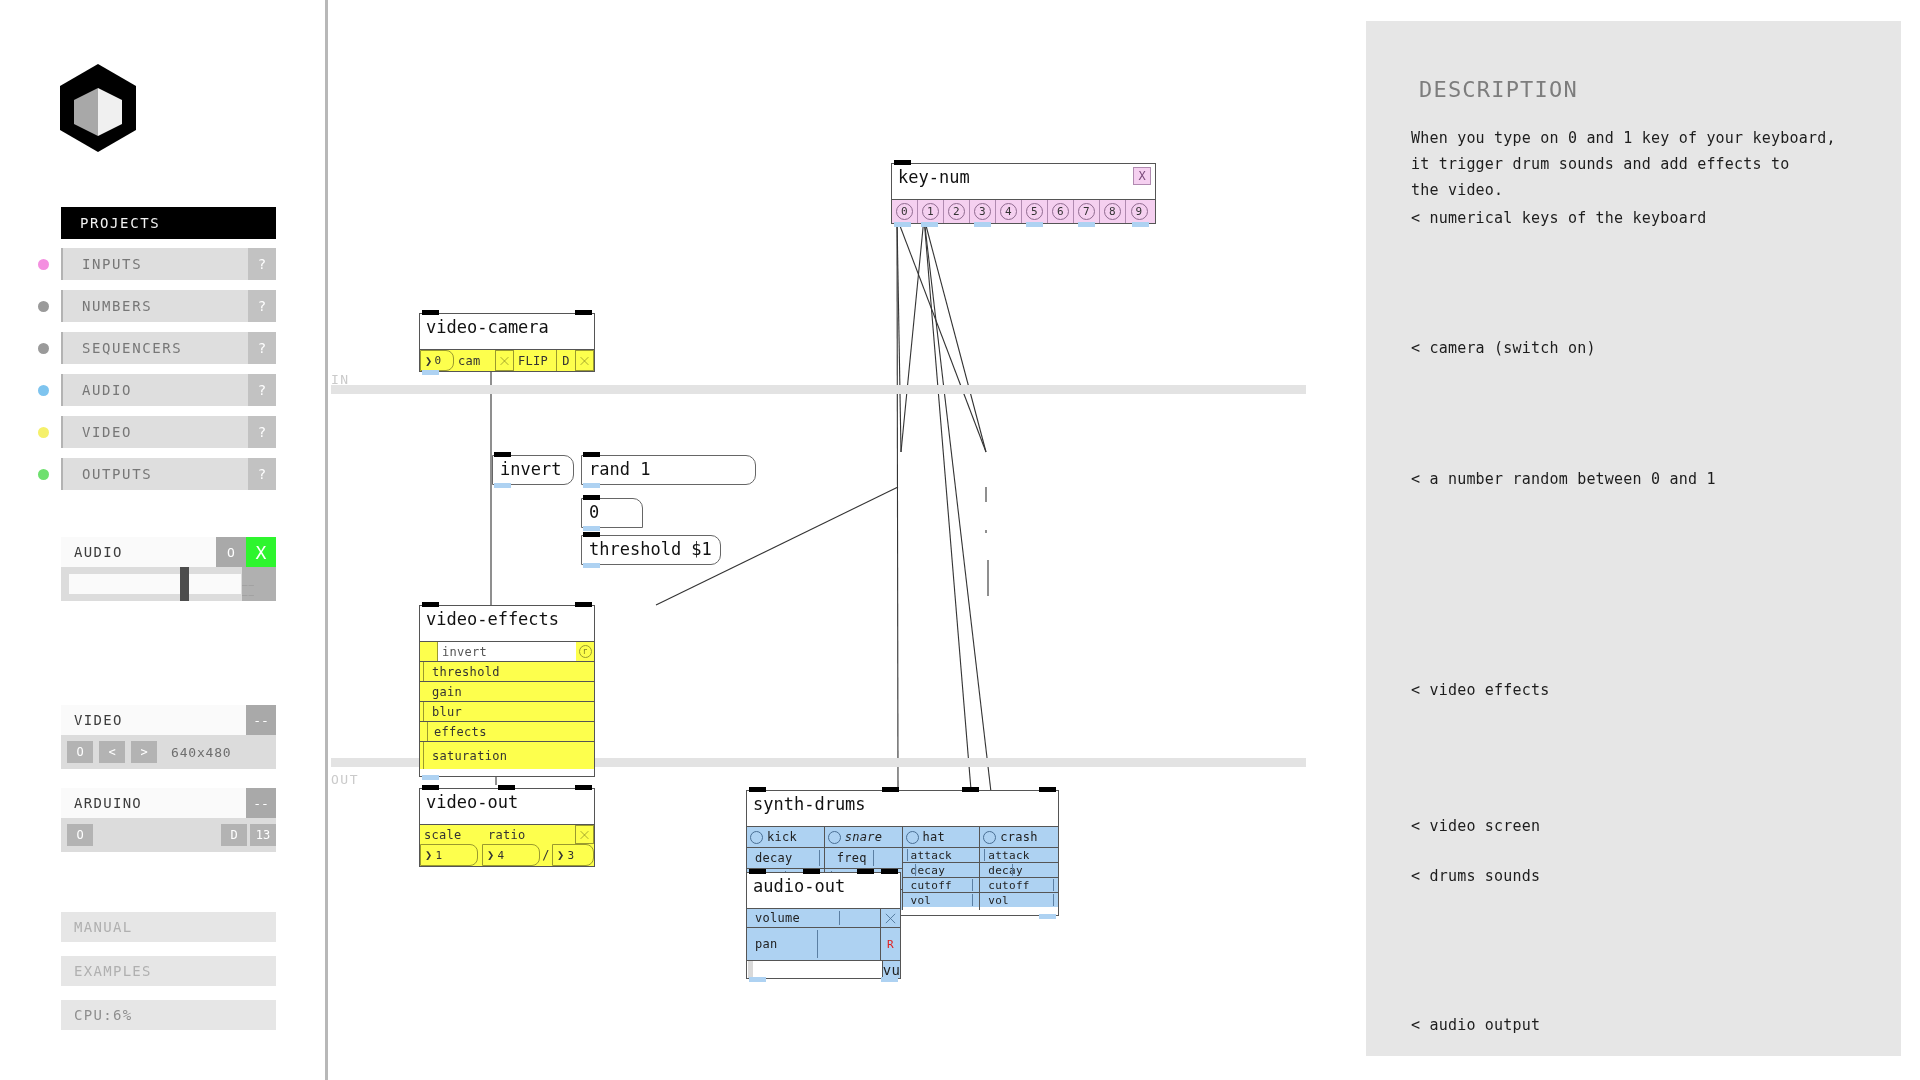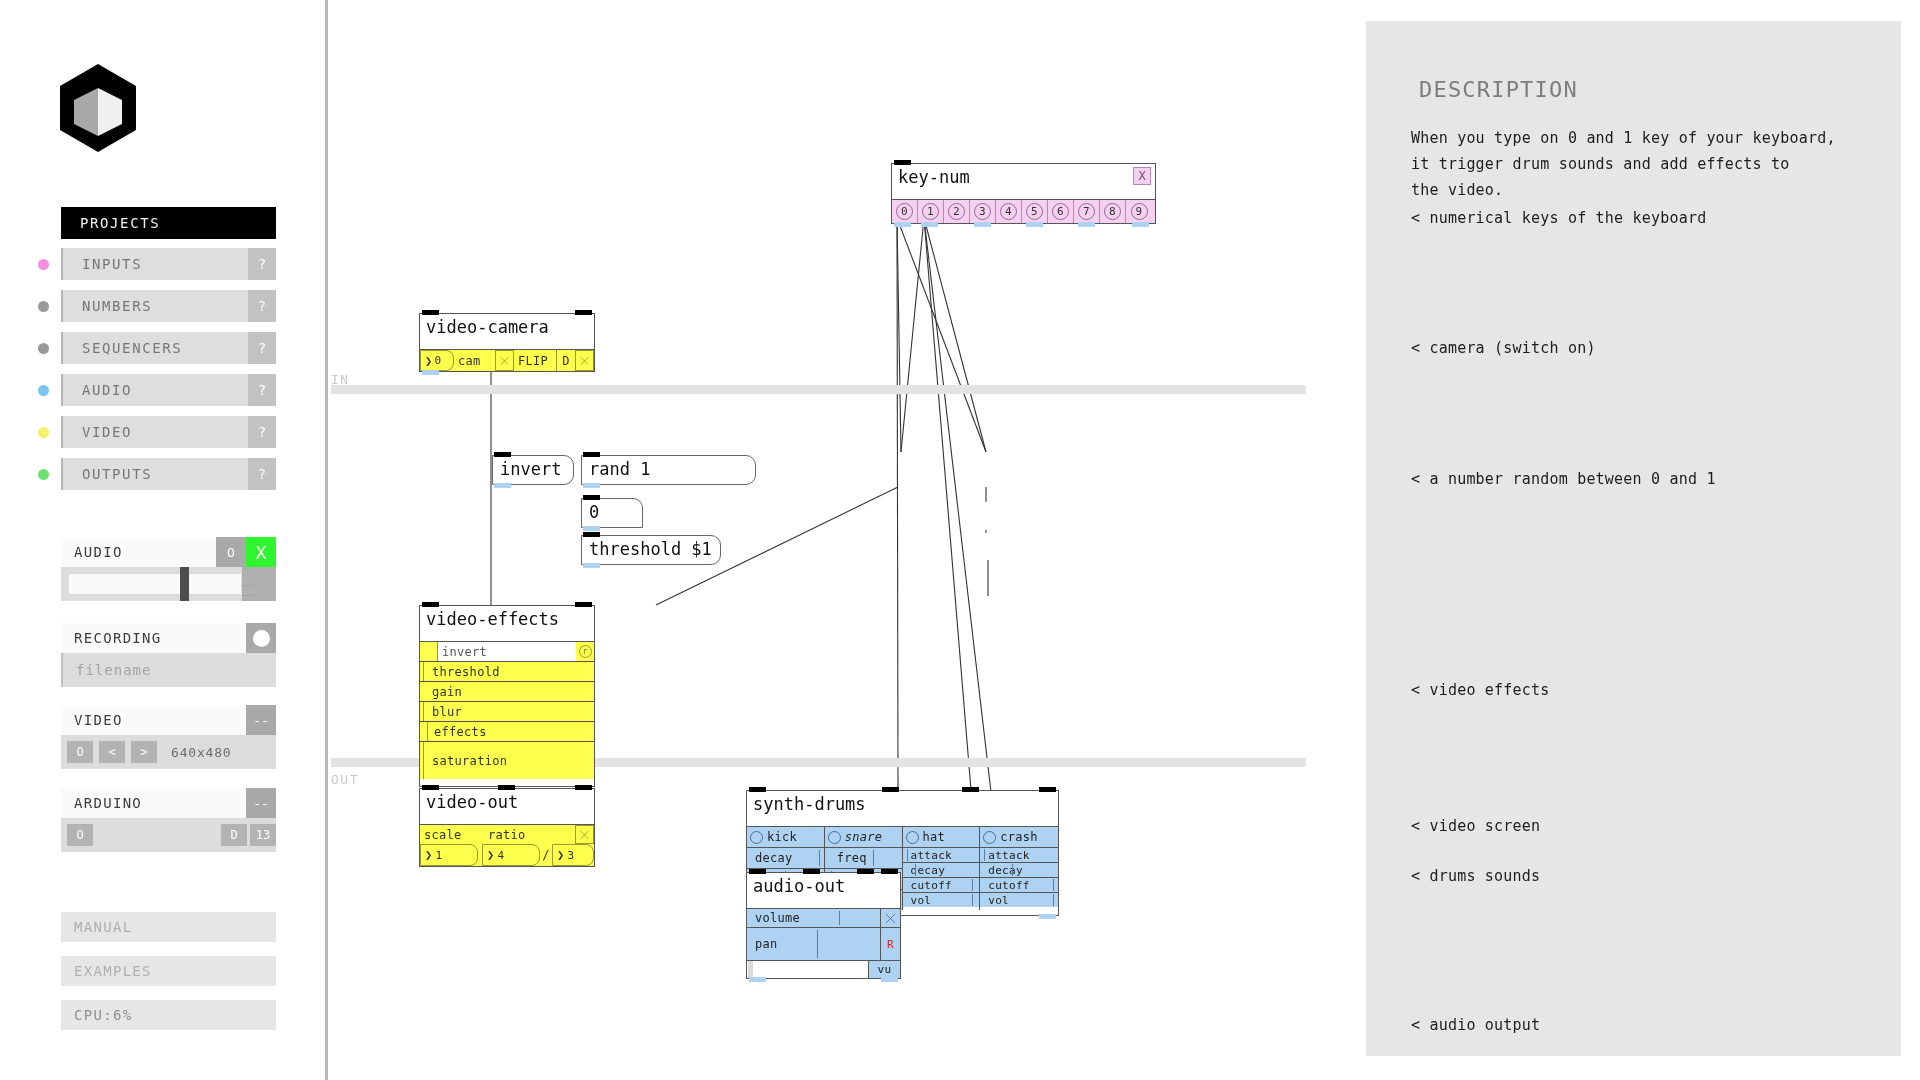--- a/index.html
+++ b/index.html
@@ -190,31 +190,20 @@
       </div>
       <div class="panel-body">
         <span class="slider-track"></span>
         <span class="slider-knob"></span>
         <span class="slider-right">
           <span class="slider-dots">__ __</span>
         </span>
       </div>
     </div>
 
-    <div class="panel" style="top:623px">
-      <div class="panel-head">
-        <span class="panel-title">RECORDING</span>
-        <span class="rec-circle">
-            <i></i>
-          </span>
-      </div>
-      <div class="panel-body" style="background:#dcdcdc">
-        <span class="filename">filename</span>
-      </div>
-    </div>
 
     <div class="panel" style="top:705px">
       <div class="panel-head">
         <span class="panel-title">VIDEO</span>
         <span class="sq sq-grey">--</span>
       </div>
       <div class="panel-body">
         <span class="minibtn">O</span>
         <span class="minibtn">&lt;</span>
         <span class="minibtn">&gt;</span>
@@ -399,21 +388,21 @@
         <span style="position:absolute;"></span>
       </div>
       <div class="row y" style="height:20px;">
         <span style="width:4px; border-right:1px solid #9a9a2e;"></span>
         <span class="cell y" style="flex:1; padding-left:8px;">blur</span>
       </div>
       <div class="row y" style="height:20px;">
         <span style="width:8px; border-right:1px solid #9a9a2e;"></span>
         <span class="cell y" style="flex:1; padding-left:6px;">effects</span>
       </div>
-      <div class="row y" style="height:38px; position:relative;text-align:center;">
+      <div class="row y" style="height:28px; position:relative;text-align:center;">
         <span style="width:4px; border-right:1px solid #9a9a2e;"></span>
         <span class="cell y" style="flex:1; padding-left:8px;">saturation</span>
       </div>
       <div style="height:7px; background:#fff; position:relative;">
         <span class="nub b" style="left:2px;"></span>
       </div>
     </div>
 
     <div class="node" style="left:88px; top:788px; width:176px;">
       <div class="node-title">
@@ -559,21 +548,21 @@
           </span>
       </div>
       <div class="row b" style="height:33px; position:relative;">
         <span class="cell b" style="flex:1; padding-left:8px;">pan</span>
         <span style="position:absolute; left:70px; top:2px; bottom:2px; width:1px; background:#5b7fa3;"></span>
         <span class="cell b" style="width:20px; border-left:1px solid #555; justify-content:center; color:#e02020; font-size:11px;">R</span>
       </div>
       <div class="row" style="height:18px; background:#fff; position:relative;">
         <span style="width:5px; background:#d9d9d9; margin-left:1px;"></span>
         <span style="flex:1;"></span>
-        <span class="cell b" style="width:32px; border-left:1px solid #555; justify-content:center; font-size:11px;">vu</span>
+        <span class="cell b" style="width:18px; border-left:1px solid #555; justify-content:center; font-size:14px;">vu</span>
         <span class="nub b" style="left:2px;"></span>
         <span class="nub b" style="right:2px;"></span>
       </div>
     </div>
 
   </div>
 
   <div id="desc">
     <h2>DESCRIPTION</h2>
     <div class="desc-line" style="top:108px">When you type on 0 and 1 key of your keyboard,</div>

